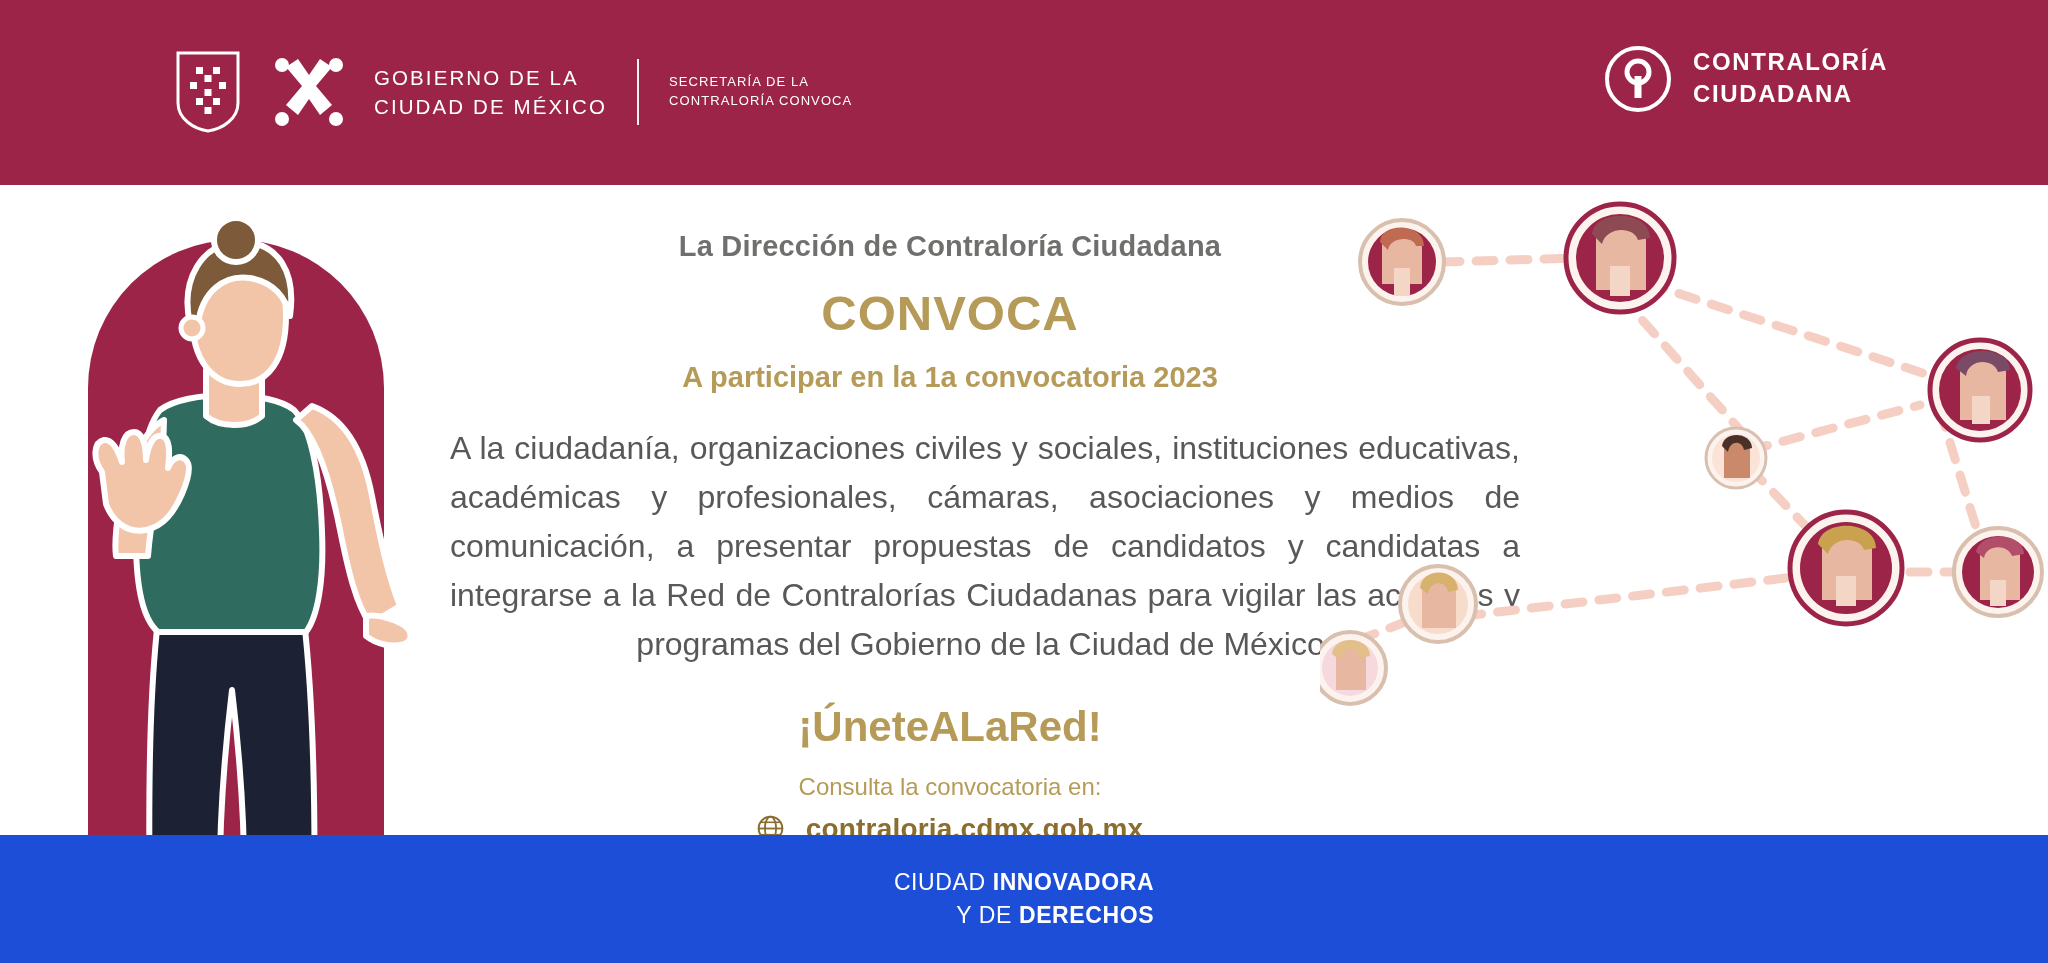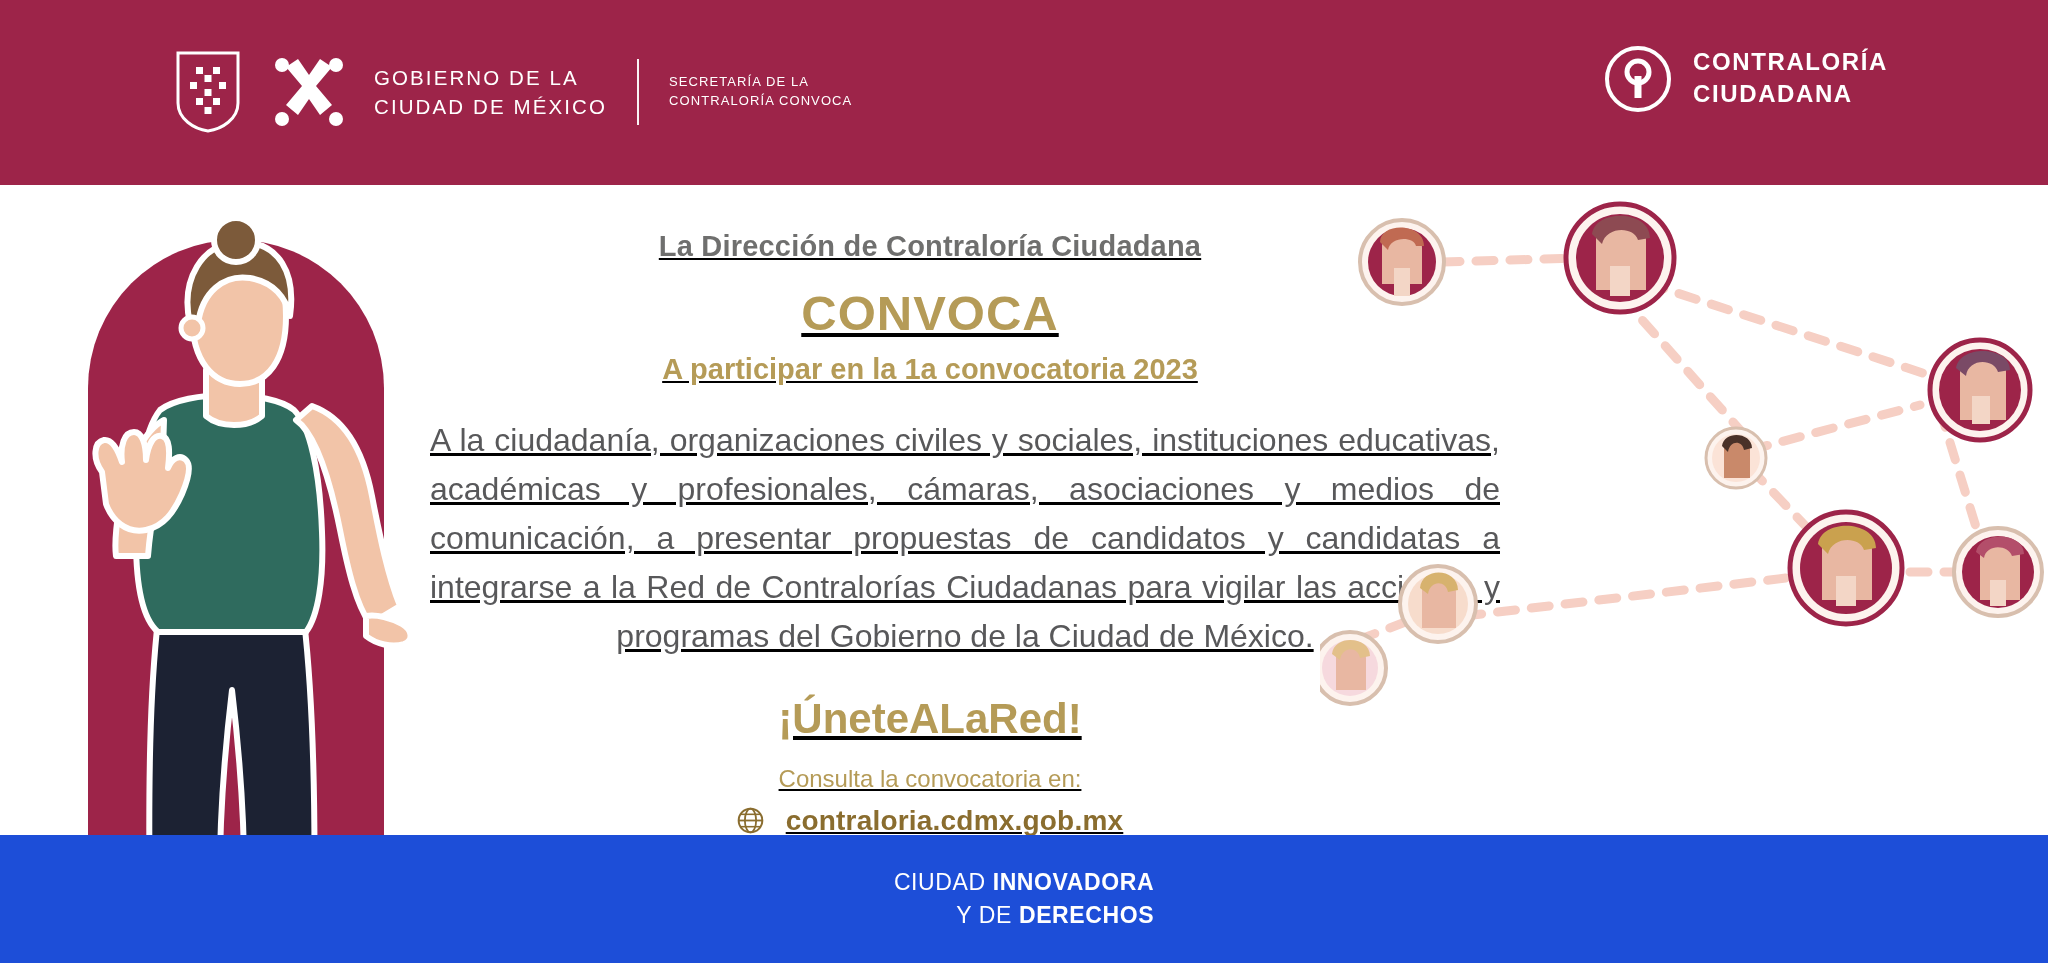--- a/index.html
+++ b/index.html
@@ -138,45 +138,44 @@
     left: 0;
     top: 650px;
     width: 420px;
     height: 185px;
     background: #9d2449;
   }
 
   
   .center {
     position: absolute;
-    left: 430px;
+    left: 450px;
     top: 200px;
     width: 1000px;
     text-align: center;
-    text-decoration: underline;
   }
   .line-1 {
     color: #6f6f6e;
     font-size: 29px;
     font-weight: 700;
     letter-spacing: .2px;
     margin: 30px 0 0 0;
   }
   .line-2 {
     color: #b59b57;
     font-size: 49px;
     font-weight: 700;
     letter-spacing: 1px;
     margin: 22px 0 0 0;
   }
   .line-3 {
     color: #b59b57;
     font-size: 29px;
     font-weight: 700;
-    margin: 12px 0 0 0;
+    margin: 20px 0 0 0;
   }
   .body-copy {
     color: #58585a;
     font-size: 32px;
     line-height: 1.53;
     text-align: justify;
     text-align-last: center;
     margin: 30px auto 0 auto;
     width: 1070px;
     max-width: 1070px;

